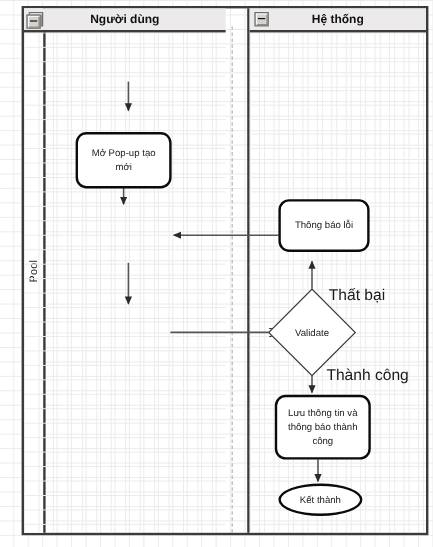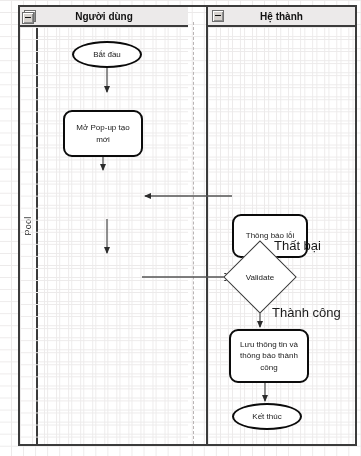--- a/index.html
+++ b/index.html
@@ -176,21 +176,21 @@
     color: #1a1a1a;
     background: transparent;
     white-space: nowrap;
   }
 
   
   #n-start     { left: 72px;  top: 41px;  width: 70px;  height: 27px; }
   #n-popup     { left: 63px;  top: 110px;  width: 80px;  height: 47px; }
   #n-input     { left: 63px;  top: 172px; width: 80px;  height: 47px; }
   #n-save      { left: 72px;  top: 255px; width: 70px;  height: 40px; }
-  #n-error     { left: 232px; top: 166px; width: 76px;  height: 44px; margin-top: 48px; }
+  #n-error     { left: 232px; top: 166px; width: 76px;  height: 44px; }
   #n-validate  { left: 234px; top: 251px; width: 52px;  height: 52px; }
   #n-saveinfo  { left: 229px; top: 329px; width: 80px;  height: 54px; }
   #n-end       { left: 232px; top: 403px; width: 70px;  height: 27px; }
 
   #lbl-fail    { left: 274px; top: 238px; }
   #lbl-success { left: 272px; top: 305px; }
 </style>
 </head>
 <body>
 
@@ -209,21 +209,21 @@
       <div class="lane-header">
         <div class="collapse-btn"></div>
         <span class="lane-header-title">Người dùng</span>
       </div>
     </div>
 
     <div class="lane" id="lane-sys">
       <div class="lane-body"></div>
       <div class="lane-header">
         <div class="collapse-btn"></div>
-        <span class="lane-header-title">Hệ thành</span>
+        <span class="lane-header-title">Hệ thống</span>
       </div>
     </div>
 
   </div>
 
   <div id="guide-line"></div>
 
   <svg id="wires" viewBox="0 0 361 456" xmlns="http://www.w3.org/2000/svg">
     <defs>
       <marker id="arr" markerWidth="7" markerHeight="7" refX="6" refY="3" orient="auto" markerUnits="userSpaceOnUse">
@@ -247,23 +247,20 @@
       <line x1="260" y1="251" x2="260" y2="218" marker-end="url(#arr)"></line>
 
       <line x1="232" y1="196" x2="145" y2="196" marker-end="url(#arr)"></line>
 
       <line x1="260" y1="303" x2="260" y2="327" marker-end="url(#arr)"></line>
 
       <line x1="265" y1="383" x2="265" y2="401" marker-end="url(#arr)"></line>
     </g>
   </svg>
 
-  <div class="node terminator" id="n-start">
-    <span>Bắt đầu</span>
-  </div>
 
   <div class="node activity" id="n-popup">
     <span>Mở Pop-up tạo mới</span>
   </div>
 
 
 
   <div class="node activity" id="n-error">
     <span>Thông báo lỗi</span>
   </div>
@@ -271,19 +268,19 @@
   <div class="decision-wrap" id="n-validate">
     <div class="decision-shape"></div>
     <div class="decision-text">Validate</div>
   </div>
 
   <div class="node activity" id="n-saveinfo">
     <span>Lưu thông tin và thông báo thành công</span>
   </div>
 
   <div class="node terminator" id="n-end">
-    <span>Kết thúc</span>
+    <span>Kết thành</span>
   </div>
 
   <div class="edge-label" id="lbl-fail">Thất bại</div>
   <div class="edge-label" id="lbl-success">Thành công</div>
 
 </div>
 
 </body></html>

